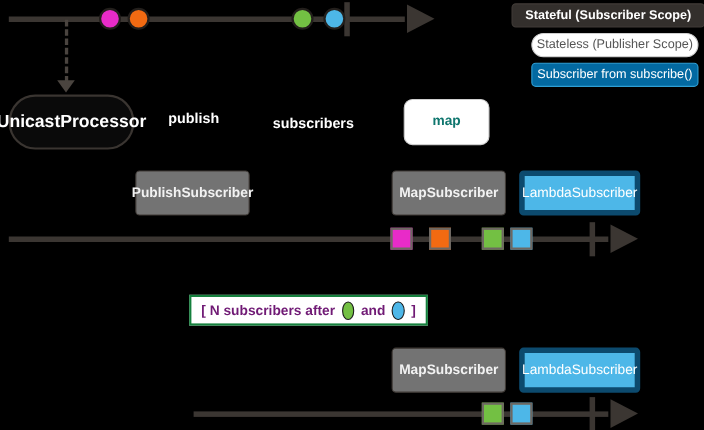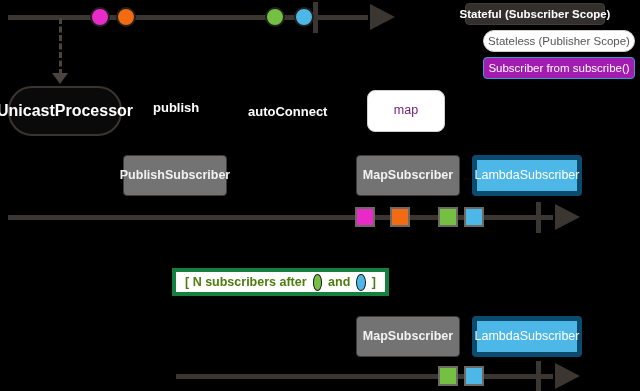--- a/index.html
+++ b/index.html
@@ -93,22 +93,22 @@
   }
   .box-dark {
     background: #737373;
     border: 1px solid #403b37;
     color: #f2f2f2;
     font-weight: bold;
   }
   .box-white {
     background: #ffffff;
     border: 1px solid #cfcfcf;
-    color: #701a75;
-    font-weight: normal;
+    color: #0f766e;
+    font-weight: bold;
     border-radius: 8px;
   }
   .box-blue {
     background: #4db7e8;
     border: 5px solid #0c4a6e;
     color: #ffffff;
     font-weight: normal;
   }
 
   
@@ -137,33 +137,33 @@
     color: #ffffff;
     font-weight: bold;
   }
   .lg-stateless {
     background: #ffffff;
     border: 1px solid #cfcfcf;
     color: #555555;
     border-radius: 12px;
   }
   .lg-subscriber {
-    background: #a21caf;
+    background: #0369a1;
     border: 1px solid #2f9fd4;
     color: #ffffff;
     text-align: right;
   }
 
   
   .annotation {
     position: absolute;
     box-sizing: border-box;
     background: #ffffff;
-    border: 4px solid #15803d;
-    color: #4d7c0f;
+    border: 2px solid #15803d;
+    color: #701a75;
     font-size: 12.5px;
     font-weight: bold;
     display: flex;
     align-items: center;
     justify-content: flex-end;
     gap: 6px;
     padding: 0 9px;
     white-space: nowrap;
   }
   .annotation .dot {
@@ -189,21 +189,21 @@
 
   <div class="dashed-line" style="left:59px; top:18px; height:57px;"></div>
   <div class="dashed-arrow" style="left:52px; top:73px;"></div>
 
   <div class="box box-proc" style="left:8px; top:86px; width:114px; height:50px;">
     <span>UnicastProcessor</span>
   </div>
 
   <div class="op-label" style="left:153px; top:100px;">publish</div>
 
-  <div class="op-label" style="left:248px; top:104px;">autoConnect</div>
+  <div class="op-label" style="left:248px; top:104px;">subscribers</div>
 
   <div class="box box-white" style="left:367px; top:90px; width:78px; height:42px;">
     <span>map</span>
   </div>
 
   <div class="box box-dark" style="left:123px; top:155px; width:104px; height:41px;">
     <span>PublishSubscriber</span>
   </div>
 
   <div class="box box-dark" style="left:356px; top:155px; width:104px; height:41px;">
@@ -239,21 +239,21 @@
     <span>LambdaSubscriber</span>
   </div>
 
   <div class="tl" style="left:176px; top:374px; width:377px;"></div>
   <div class="tl-tick" style="left:536px; top:361px; height:30px;"></div>
   <div class="tl-arrow" style="left:555px; top:363px;"></div>
 
   <div class="sq" style="left:438px; top:366px; background:#73c043;"></div>
   <div class="sq" style="left:464px; top:366px; background:#4db7e8;"></div>
 
-  <div class="legend-item lg-stateful" style="left:465px; top:3px; width:140px; height:22px;">
+  <div class="legend-item lg-stateful" style="left:465px; top:3px; width:176px; height:22px;">
     <span>Stateful (Subscriber Scope)</span>
   </div>
   <div class="legend-item lg-stateless" style="left:483px; top:30px; width:152px; height:22px;">
     <span>Stateless (Publisher Scope)</span>
   </div>
   <div class="legend-item lg-subscriber" style="left:483px; top:57px; width:152px; height:22px;">
     <span>Subscriber from subscribe()</span>
   </div>
 
 </div>

